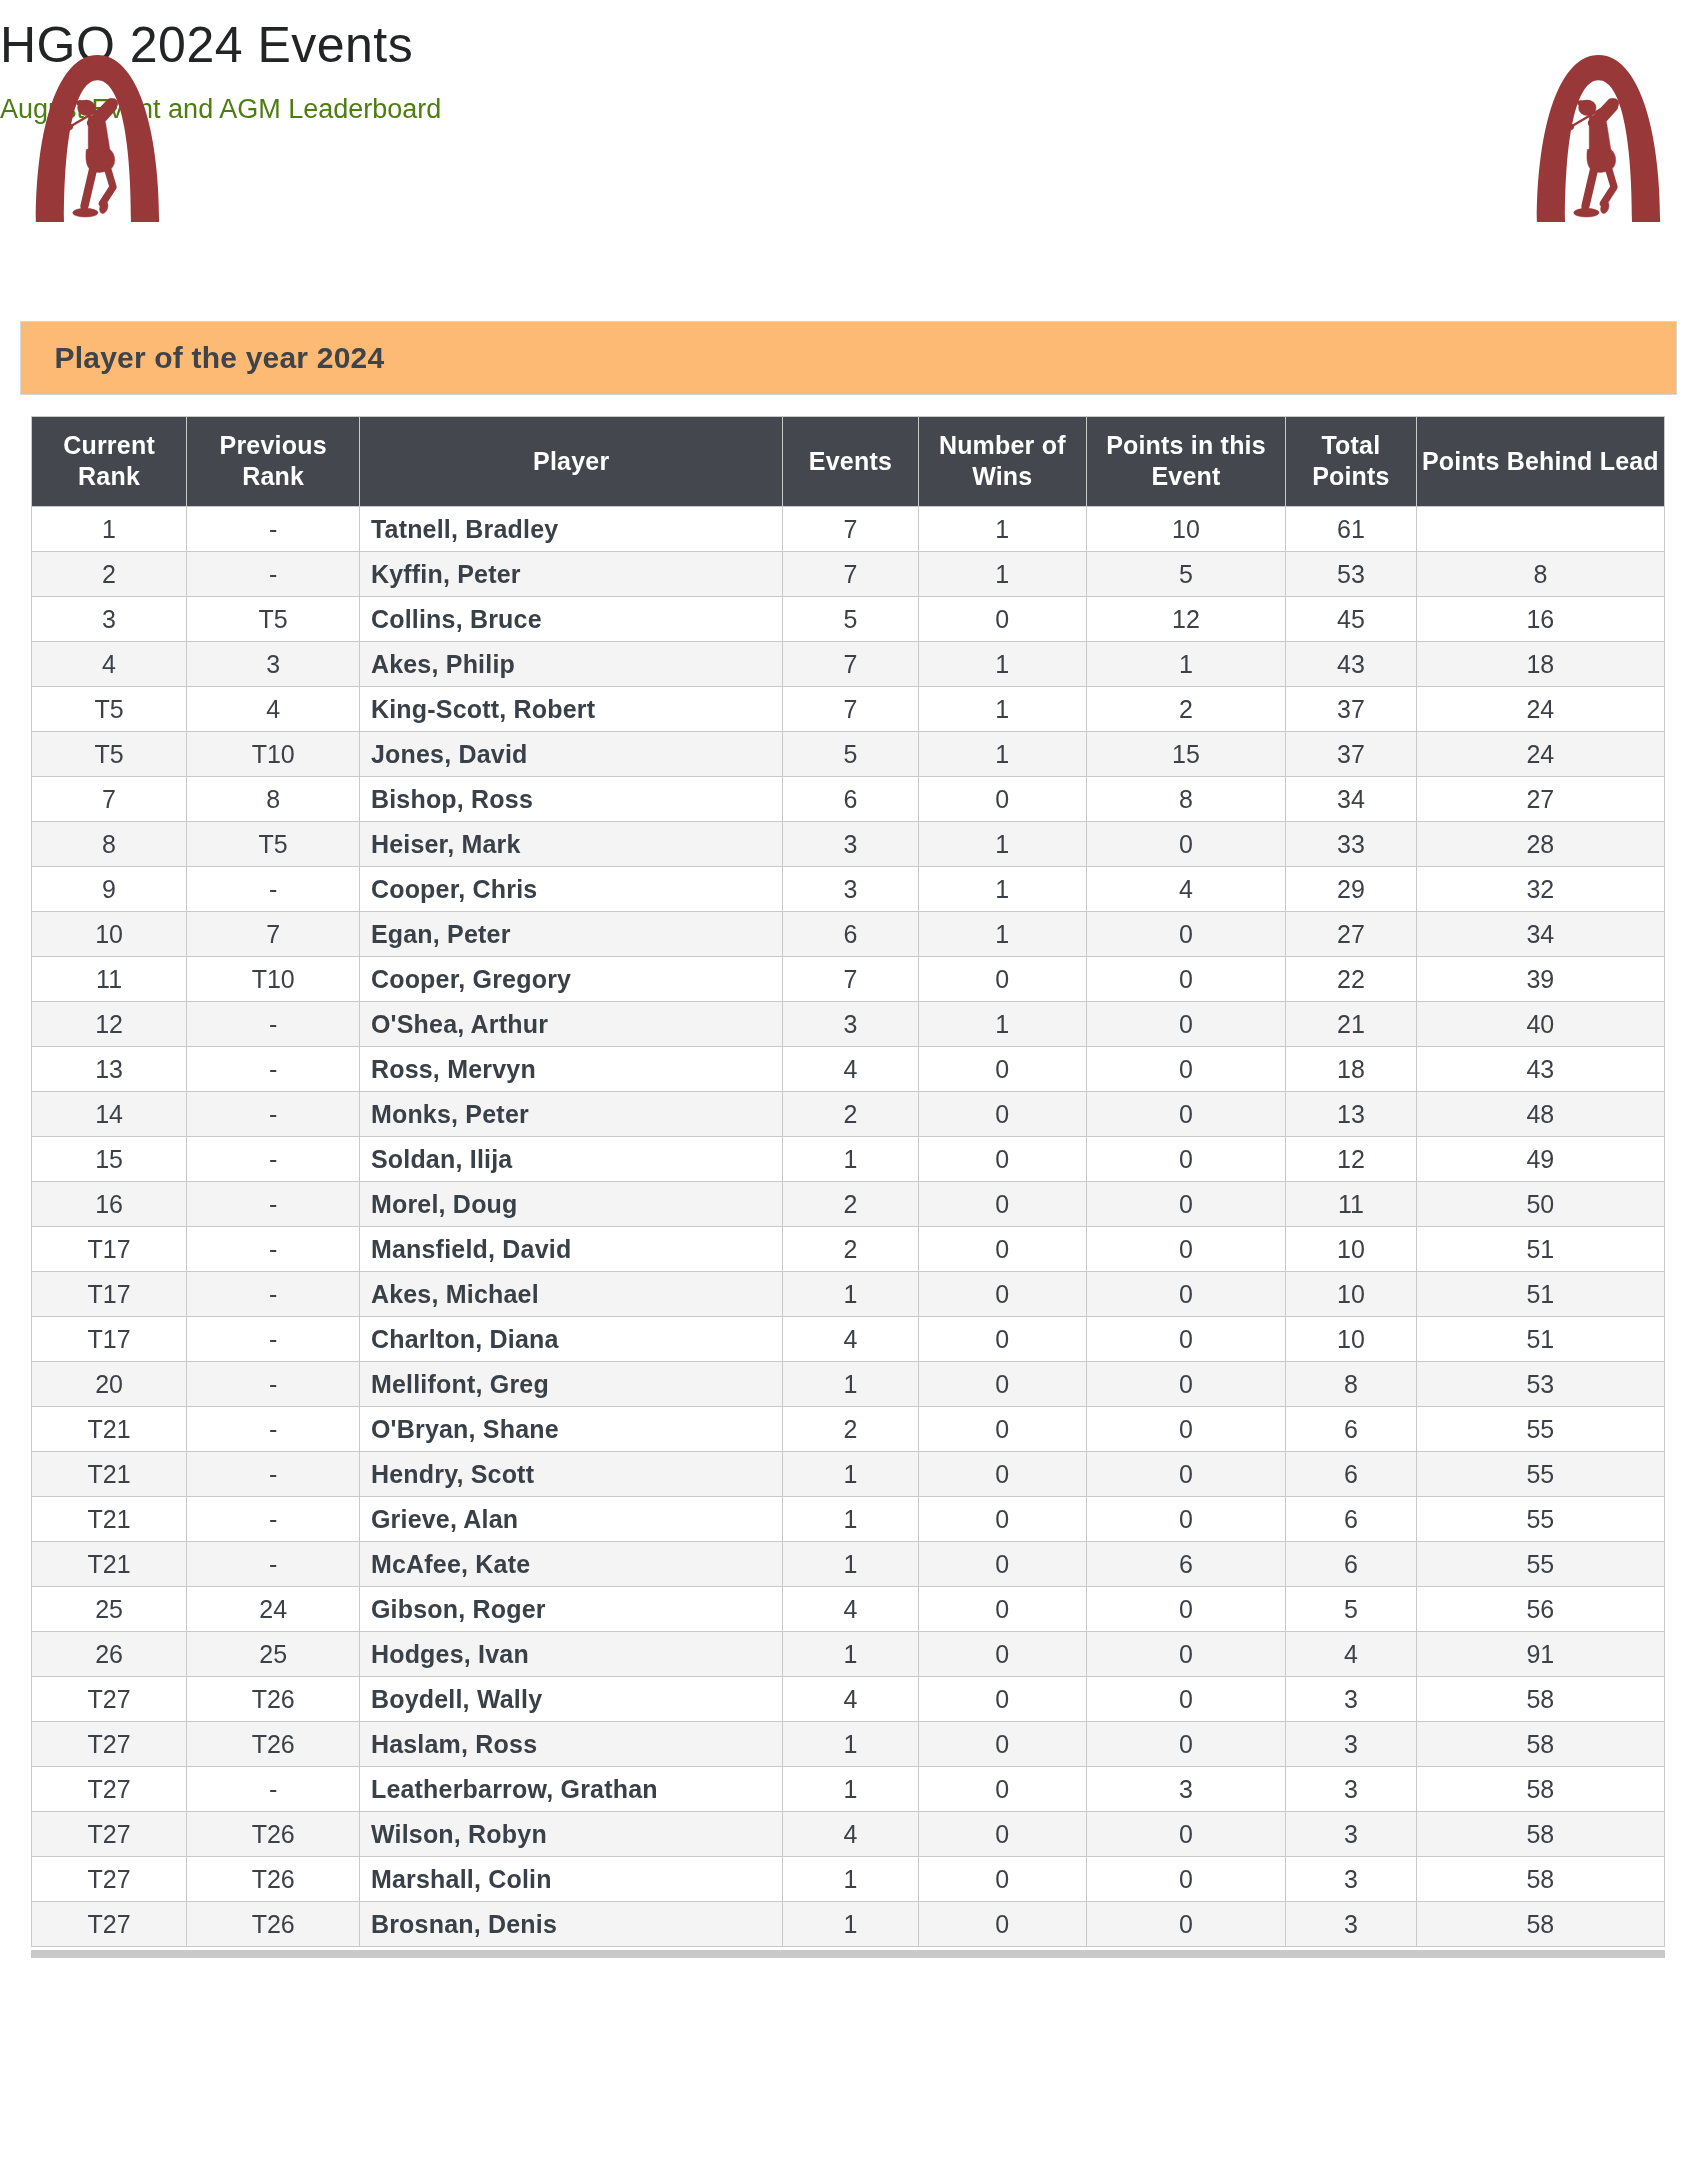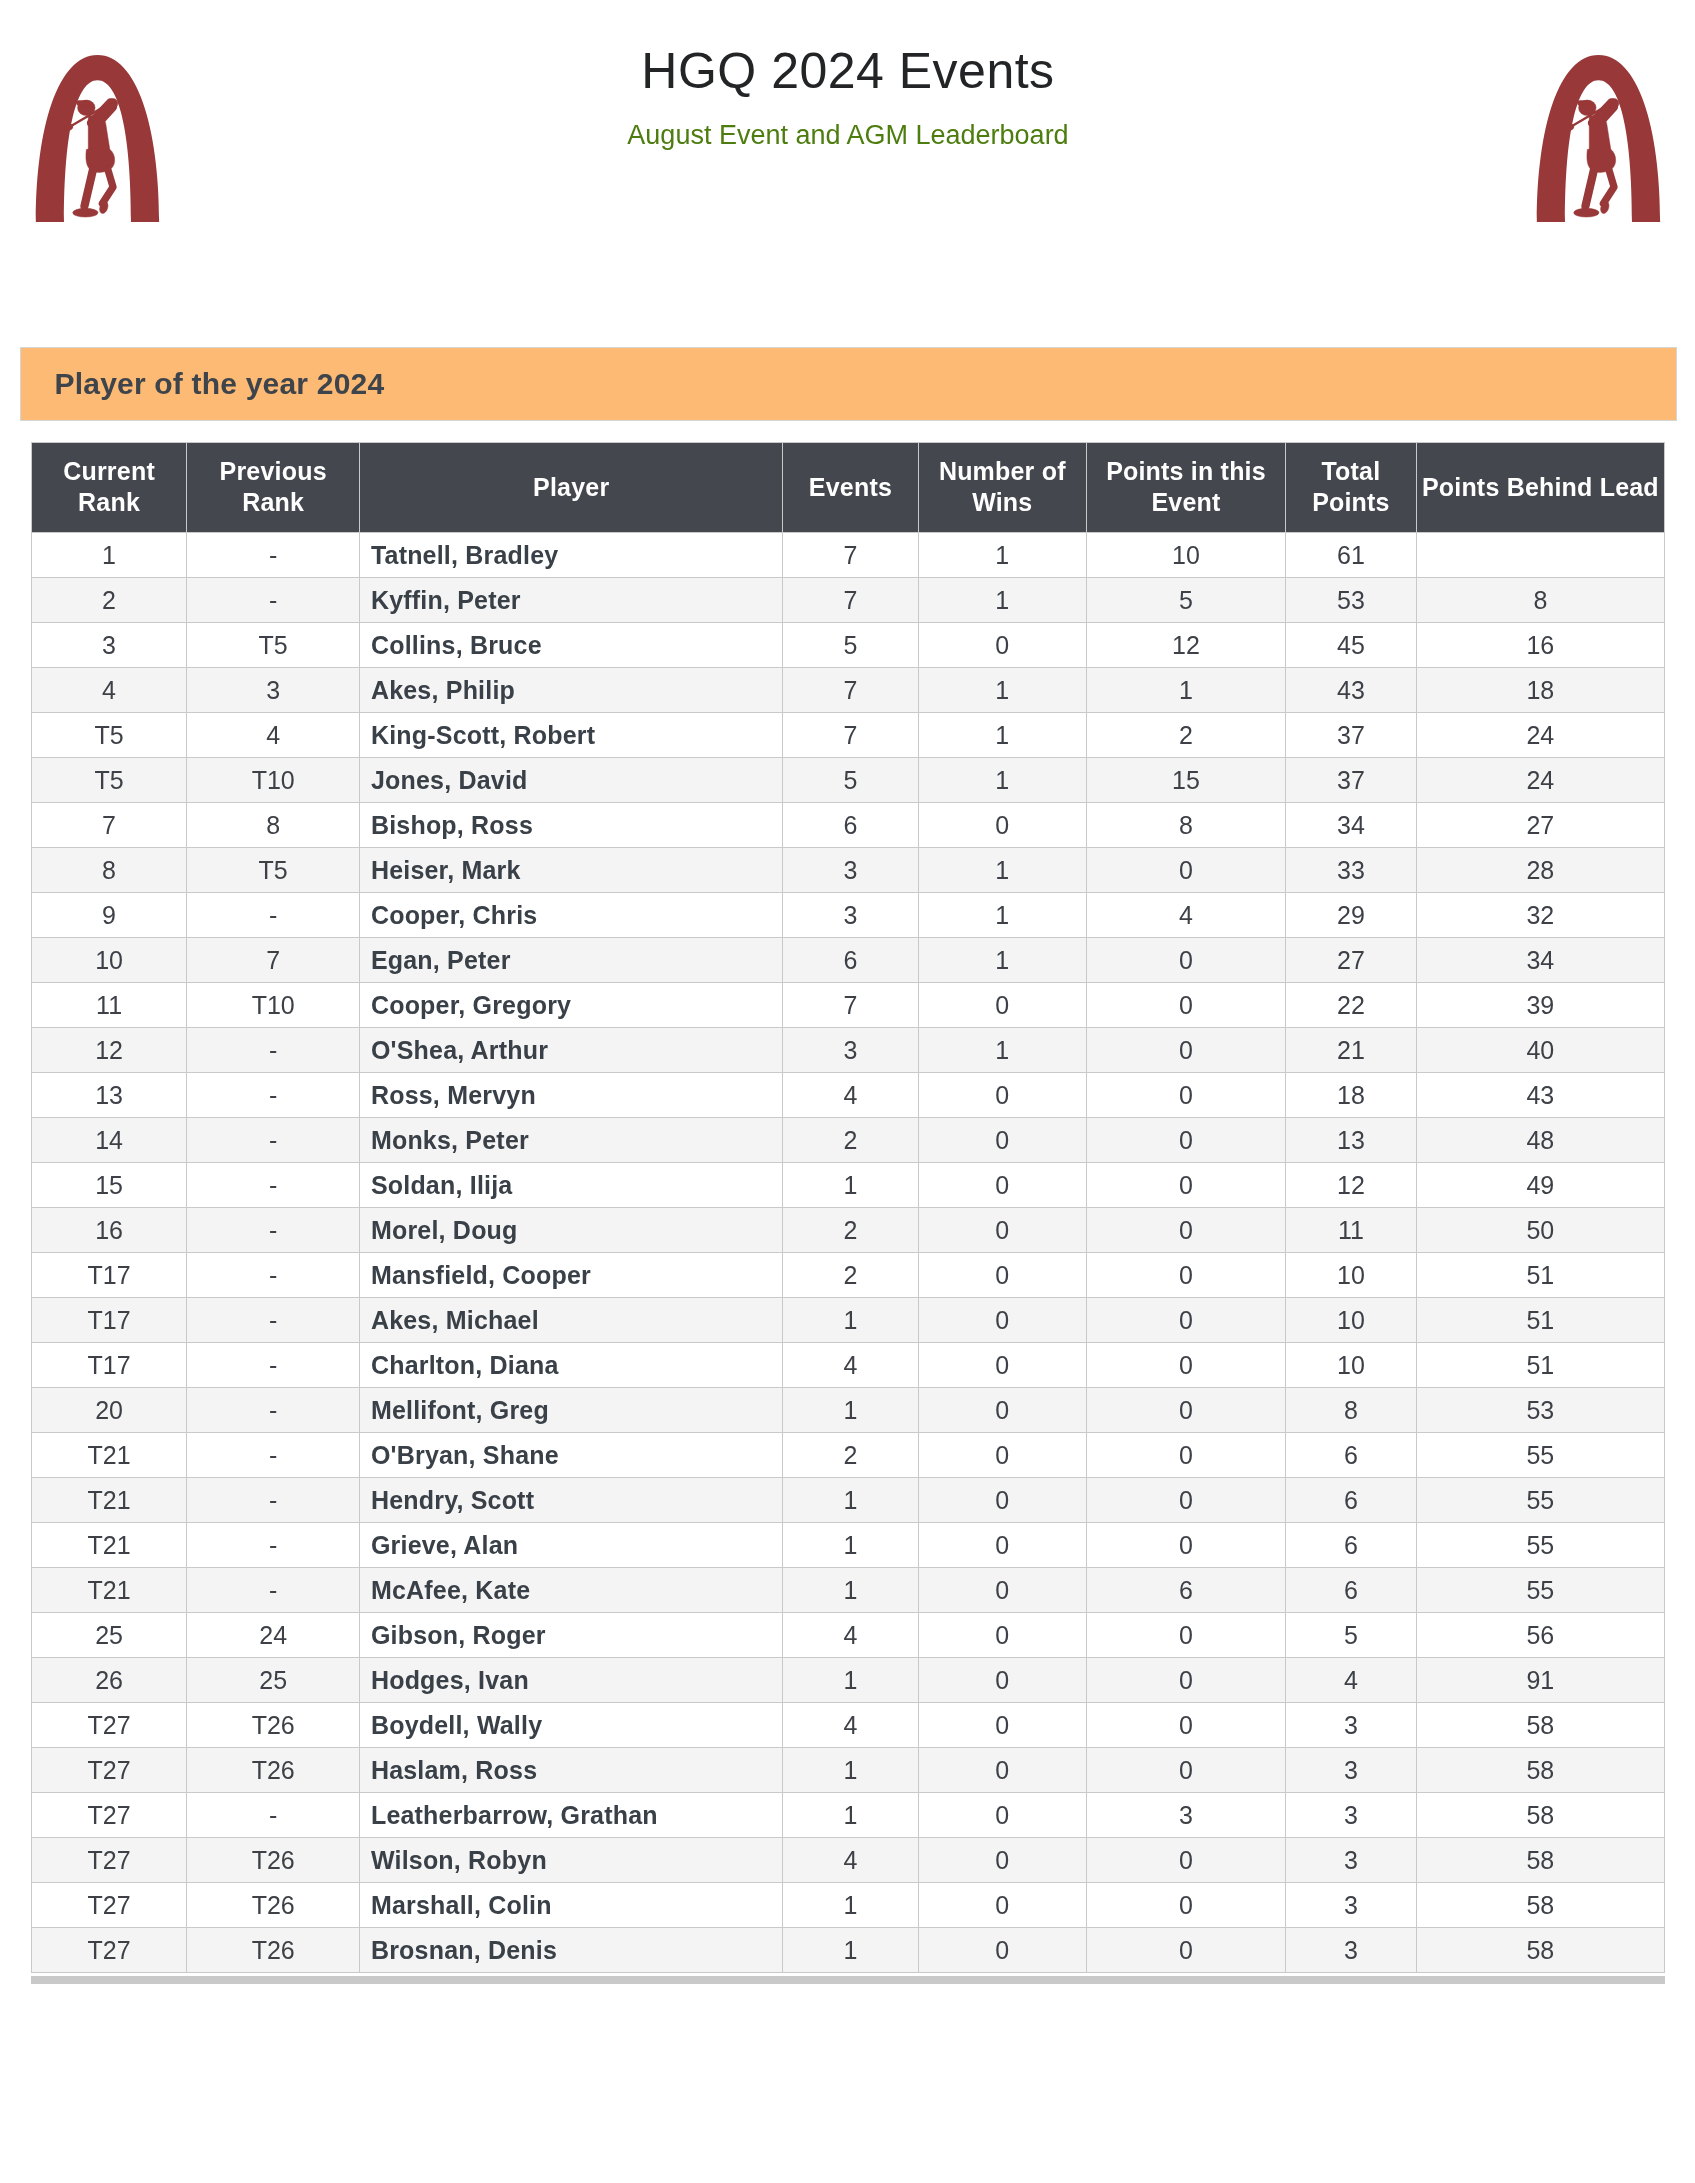--- a/index.html
+++ b/index.html
@@ -10,22 +10,22 @@
   body {
     width: 1696px;
     height: 2183px;
     position: relative;
     font-family: "Liberation Sans", sans-serif;
     color: #3d4147;
     overflow: hidden;
   }
   
   .page-header {
-    padding-top: 45px;
-    text-align: center;
+    padding-top: 19px;
+    text-align: left;
   }
   .page-title {
     font-size: 50px;
     line-height: 1.05;
     font-weight: 400;
     color: #222426;
     letter-spacing: 0.5px;
   }
   .page-subtitle {
     margin-top: 22.4px;
@@ -353,21 +353,21 @@
           <td class="player-cell">Morel, Doug</td>
           <td>2</td>
           <td>0</td>
           <td>0</td>
           <td>11</td>
           <td>50</td>
         </tr>
         <tr>
           <td>T17</td>
           <td>-</td>
-          <td class="player-cell">Mansfield, Cooper</td>
+          <td class="player-cell">Mansfield, David</td>
           <td>2</td>
           <td>0</td>
           <td>0</td>
           <td>10</td>
           <td>51</td>
         </tr>
         <tr>
           <td>T17</td>
           <td>-</td>
           <td class="player-cell">Akes, Michael</td>

